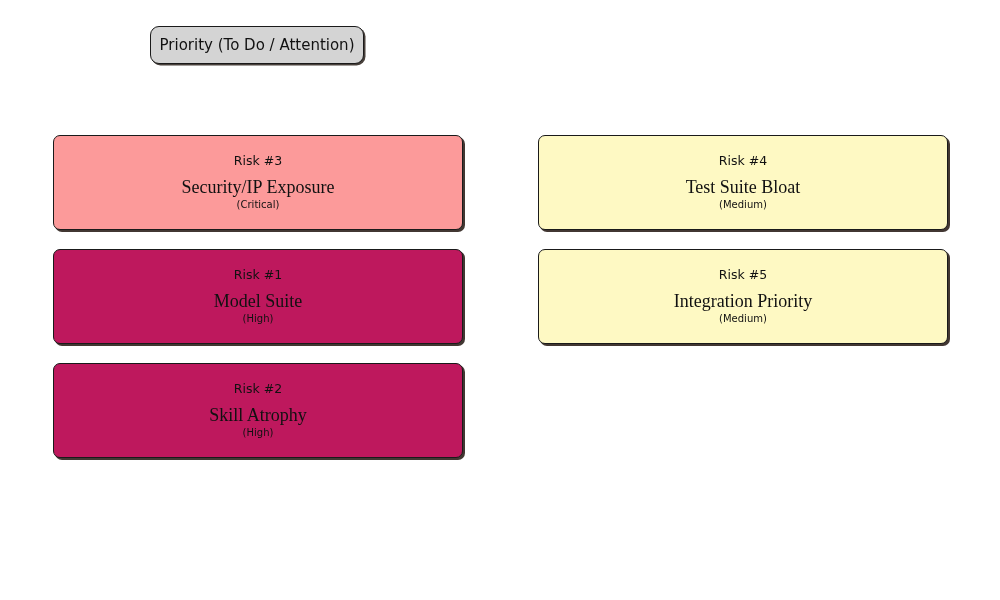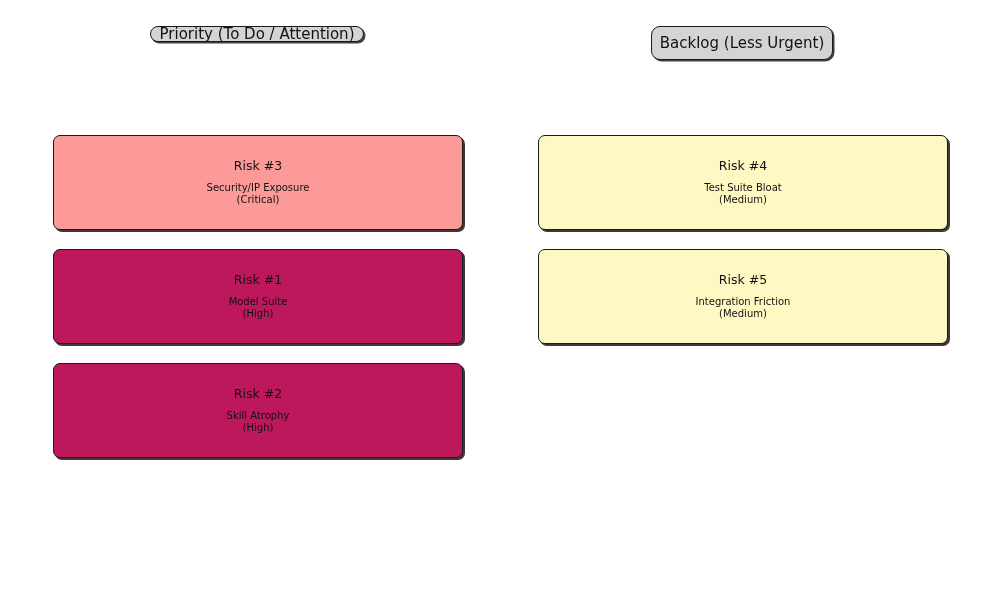--- a/index.html
+++ b/index.html
@@ -34,21 +34,21 @@
     display: flex;
     align-items: center;
     justify-content: center;
     white-space: nowrap;
     box-shadow: 1.5px 1.5px 0 rgba(40, 30, 25, 0.85);
   }
   #header-priority {
     left: 150px;
     top: 26px;
     width: 214px;
-    height: 16px;
+    height: 38px;
   }
   #header-backlog {
     left: 651px;
     top: 26px;
     width: 182px;
     height: 34px;
   }
 
   
   .column {
@@ -77,44 +77,42 @@
     text-align: center;
   }
   .card:last-child { margin-bottom: 0; justify-content: center; }
 
   .card-title {
     font-size: 12.5px;
     line-height: 1.15;
     margin-bottom: 8px;
   }
   .card-desc {
-    font-size: 10px;
+    font-size: 18px;
     line-height: 1.22;
+    font-family: Liberation Serif, serif;
   }
   .card-sev {
     font-size: 10px;
     line-height: 1.22;
   }
 
   .sev-critical { background: #fc9a9a; }
   .sev-high     { background: #be185d; }
   .sev-medium   { background: #fef9c3; }
 </style>
 </head>
 <body>
 
 <div class="board">
 
   <div class="col-header" id="header-priority">
     <span>Priority (To Do / Attention)</span>
   </div>
 
-  <div class="col-header" id="header-backlog">
-    <span>Backlog (Less Urgent)</span>
-  </div>
 
   <div class="column" id="column-priority">
 
     <div class="card sev-critical">
       <div class="card-title">Risk #3</div>
       <div class="card-desc">Security/IP Exposure</div>
       <div class="card-sev">(Critical)</div>
     </div>
 
     <div class="card sev-high">
@@ -134,19 +132,19 @@
   <div class="column" id="column-backlog">
 
     <div class="card sev-medium">
       <div class="card-title">Risk #4</div>
       <div class="card-desc">Test Suite Bloat</div>
       <div class="card-sev">(Medium)</div>
     </div>
 
     <div class="card sev-medium">
       <div class="card-title">Risk #5</div>
-      <div class="card-desc">Integration Friction</div>
+      <div class="card-desc">Integration Priority</div>
       <div class="card-sev">(Medium)</div>
     </div>
 
   </div>
 
 </div>
 
 </body></html>

